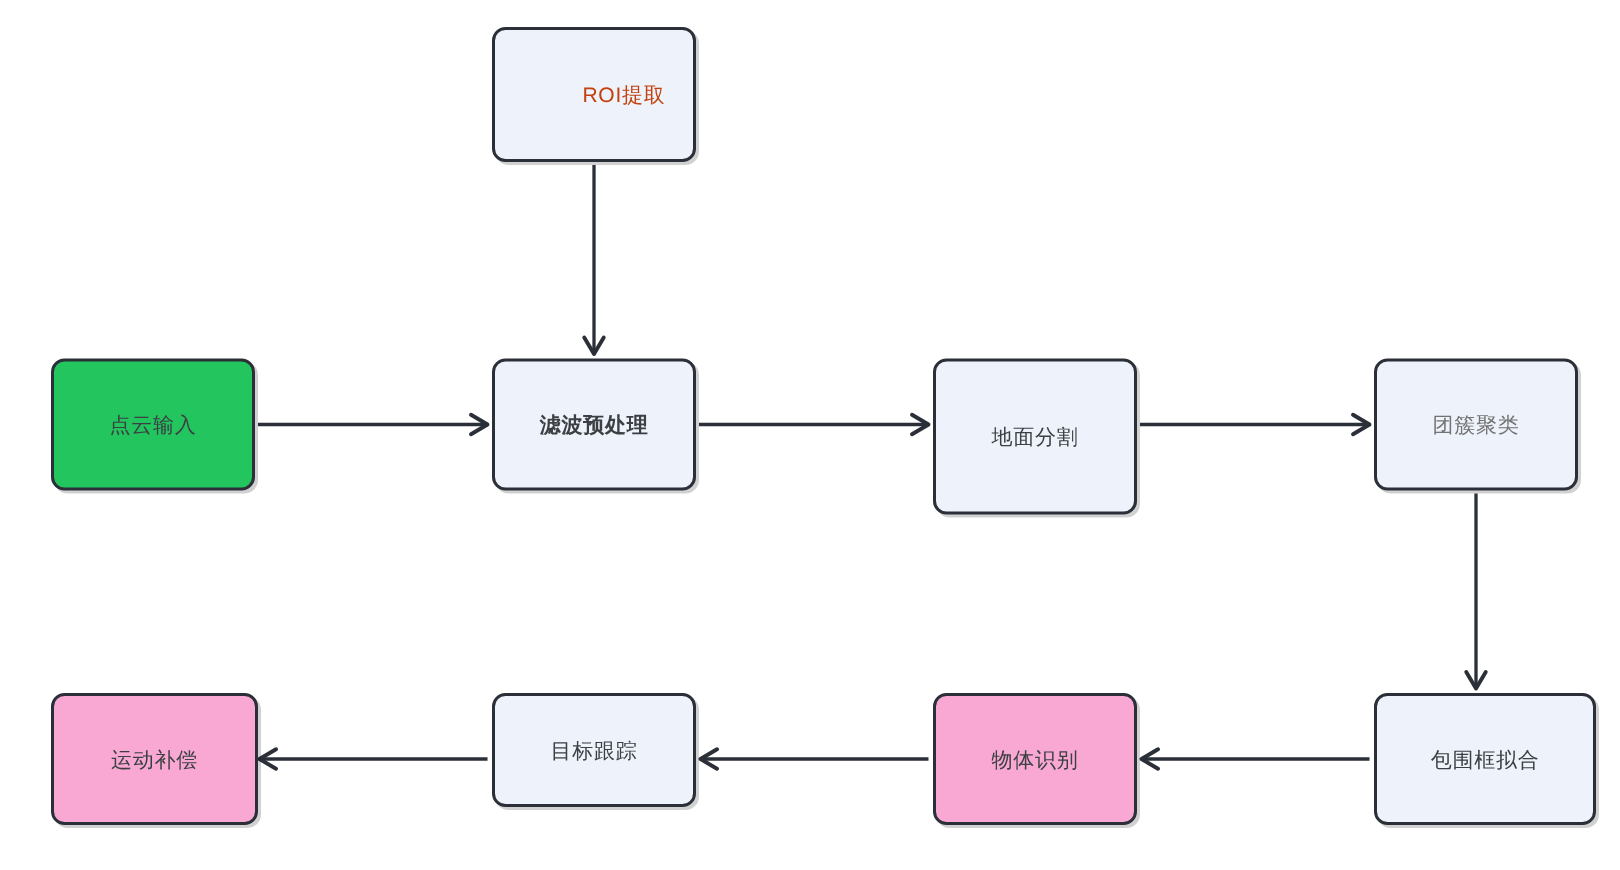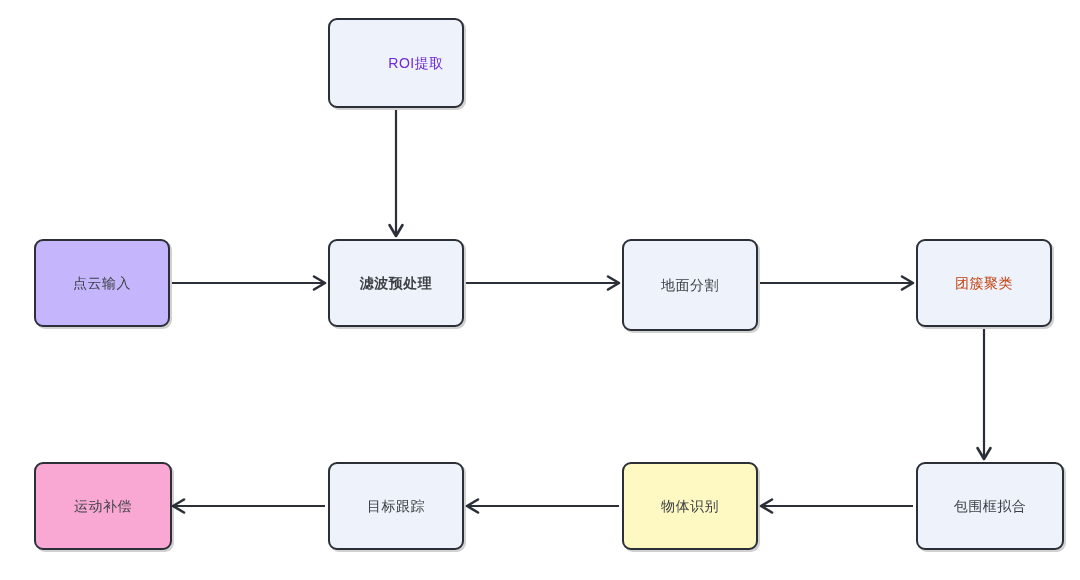--- a/index.html
+++ b/index.html
@@ -93,40 +93,40 @@
         <line class="edge-line" stroke="#2b2f38" x1="619" y1="506" x2="467" y2="506"></line>
         <path class="edge-head" stroke="#2b2f38" d="M478,499.5 L467,506 L478,512.5"></path>
       </g>
       <g>
         <line class="edge-line" stroke="#2b2f38" x1="325" y1="506" x2="173" y2="506"></line>
         <path class="edge-head" stroke="#2b2f38" d="M184,499.5 L173,506 L184,512.5"></path>
       </g>
     </svg>
   <div id="nodes-layer">
       <div class="node" style="left: 328px; top: 18px; width: 136px; height: 90px; background: rgb(238, 242, 251); border-color: rgb(43, 47, 56);">
-        <span class="node-label" style="color: #6d28d9; margin-left: 40px;">ROI提取</span>
+        <span class="node-label" style="color: #c2410c; margin-left: 40px;">ROI提取</span>
       </div>
-      <div class="node" style="left: 34px; top: 239px; width: 136px; height: 88px; background: #c4b5fd; border-color: rgb(43, 47, 56);">
+      <div class="node" style="left: 34px; top: 239px; width: 136px; height: 88px; background: #22c55e; border-color: rgb(43, 47, 56);">
         <span class="node-label" style="color: rgb(60, 64, 67);">点云输入</span>
       </div>
       <div class="node" style="left: 328px; top: 239px; width: 136px; height: 88px; background: rgb(238, 242, 251); border-color: rgb(43, 47, 56); font-weight: bold;">
         <span class="node-label" style="color: rgb(60, 64, 67);">滤波预处理</span>
       </div>
-      <div class="node" style="left: 622px; top: 239px; width: 136px; height: 92px; background: rgb(238, 242, 251); border-color: rgb(43, 47, 56);">
+      <div class="node" style="left: 622px; top: 239px; width: 136px; height: 104px; background: rgb(238, 242, 251); border-color: rgb(43, 47, 56);">
         <span class="node-label" style="color: rgb(60, 64, 67);">地面分割</span>
       </div>
       <div class="node" style="left: 916px; top: 239px; width: 136px; height: 88px; background: rgb(238, 242, 251); border-color: rgb(43, 47, 56);">
-        <span class="node-label" style="color: #c2410c;">团簇聚类</span>
+        <span class="node-label" style="color: #737373;">团簇聚类</span>
       </div>
       <div class="node" style="left: 916px; top: 462px; width: 148px; height: 88px; background: rgb(238, 242, 251); border-color: rgb(43, 47, 56);">
         <span class="node-label" style="color: rgb(60, 64, 67);">包围框拟合</span>
       </div>
-      <div class="node" style="left: 622px; top: 462px; width: 136px; height: 88px; background: #fef9c3; border-color: rgb(43, 47, 56);">
+      <div class="node" style="left: 622px; top: 462px; width: 136px; height: 88px; background: #f9a8d4; border-color: rgb(43, 47, 56);">
         <span class="node-label" style="color: rgb(60, 64, 67);">物体识别</span>
       </div>
-      <div class="node" style="left: 328px; top: 462px; width: 136px; height: 88px; background: rgb(238, 242, 251); border-color: rgb(43, 47, 56);">
+      <div class="node" style="left: 328px; top: 462px; width: 136px; height: 76px; background: rgb(238, 242, 251); border-color: rgb(43, 47, 56);">
         <span class="node-label" style="color: rgb(60, 64, 67);">目标跟踪</span>
       </div>
       <div class="node" style="left: 34px; top: 462px; width: 138px; height: 88px; background: #f9a8d4; border-color: rgb(43, 47, 56);">
         <span class="node-label" style="color: rgb(60, 64, 67);">运动补偿</span>
       </div>
     </div>
 </div>
 
 </body></html>

